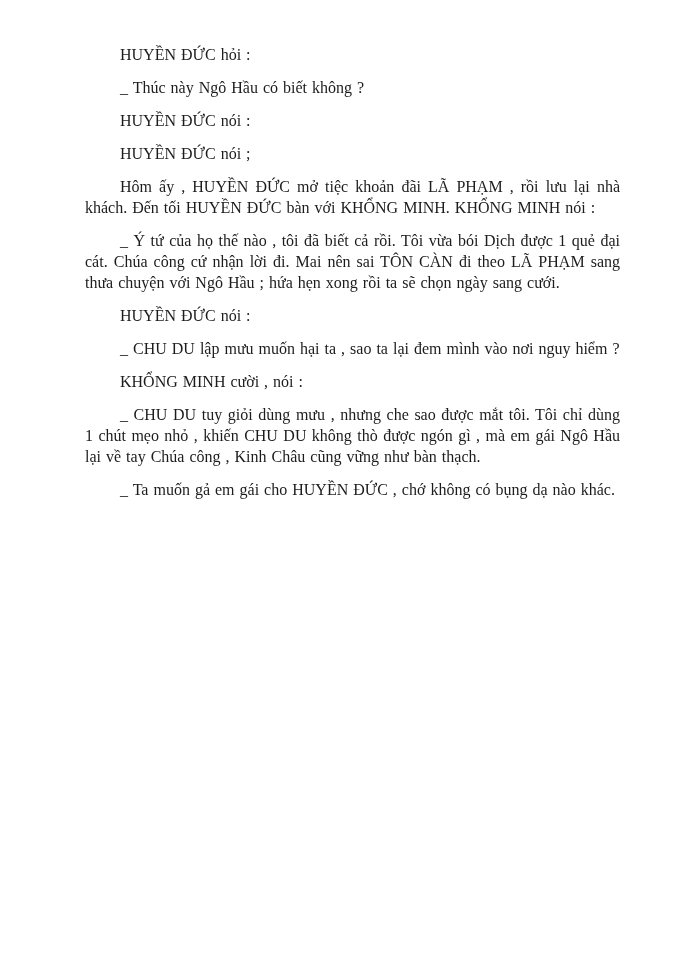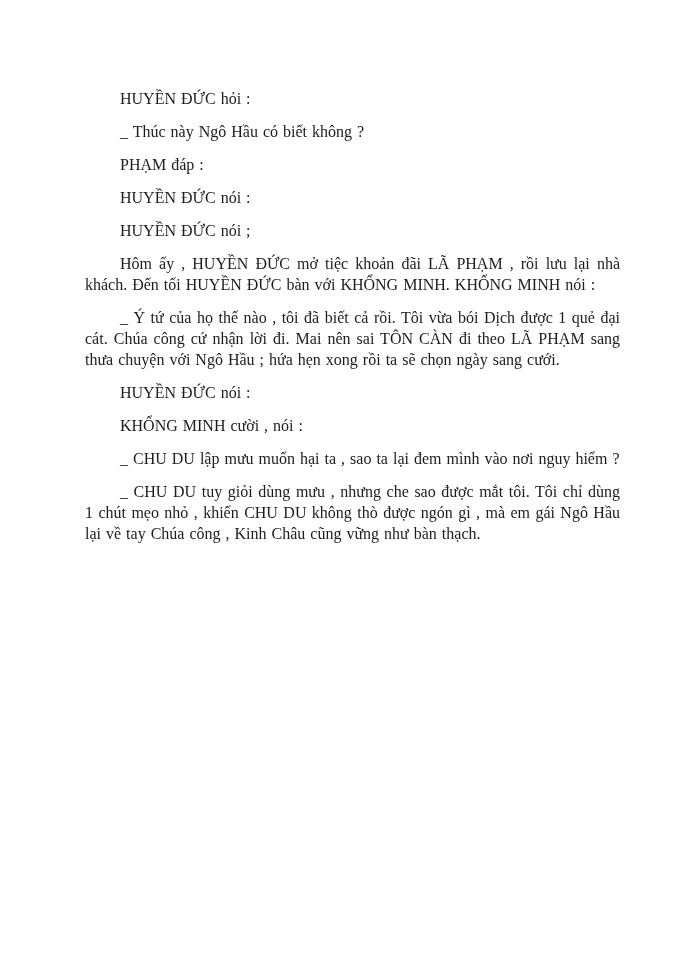--- a/index.html
+++ b/index.html
@@ -10,21 +10,21 @@
   body {
     width: 700px;
     height: 960px;
     overflow: hidden;
     font-family: "Liberation Serif", "DejaVu Serif", serif;
   }
   .page {
     box-sizing: border-box;
     width: 700px;
     height: 916px;
-    padding: 88px 80px 40px 85px;
+    padding: 44px 80px 40px 85px;
     background: #ffffff;
     color: #1c1c1c;
   }
   .doc-text {
     font-size: 16px;
     line-height: 21px;
   }
   p.para {
     margin: 0 0 12px 0;
     text-indent: 35px;
@@ -33,23 +33,23 @@
     word-spacing: 1px;
   }
 </style>
 </head>
 <body>
 
 <div class="page">
   <div class="doc-text">
     <p class="para">HUYỀN ĐỨC hỏi :</p>
     <p class="para">_ Thúc này Ngô Hầu có biết không ?</p>
-    <p class="para">PHẠM đáp :</p>
     <p class="para">HUYỀN ĐỨC nói :</p>
     <p class="para">HUYỀN ĐỨC nói ;</p>
     <p class="para">Hôm ấy , HUYỀN ĐỨC mở tiệc khoản đãi LÃ PHẠM , rồi lưu lại nhà khách. Đến tối HUYỀN ĐỨC bàn với KHỔNG MINH. KHỔNG MINH nói :</p>
     <p class="para">_ Ý tứ của họ thế nào , tôi đã biết cả rồi. Tôi vừa bói Dịch được 1 quẻ đại cát. Chúa công cứ nhận lời đi. Mai nên sai TÔN CÀN đi theo LÃ PHẠM sang thưa chuyện với Ngô Hầu ; hứa hẹn xong rồi ta sẽ chọn ngày sang cưới.</p>
     <p class="para">HUYỀN ĐỨC nói :</p>
+    <p class="para">_ CHU DU lập mưu muốn hại ta , sao ta lại đem mình vào nơi nguy hiểm ?</p>
     <p class="para">KHỔNG MINH cười , nói :</p>
-    <p class="para">_ CHU DU lập mưu muốn hại ta , sao ta lại đem mình vào nơi nguy hiểm ?</p>
     <p class="para">_ CHU DU tuy giỏi dùng mưu , nhưng che sao được mắt tôi. Tôi chỉ dùng 1 chút mẹo nhỏ , khiến CHU DU không thò được ngón gì , mà em gái Ngô Hầu lại về tay Chúa công , Kinh Châu cũng vững như bàn thạch.</p>
+    <p class="para">_ Ta muốn gả em gái cho HUYỀN ĐỨC , chớ không có bụng dạ nào khác.</p>
   </div>
 </div>
 
 </body></html>

